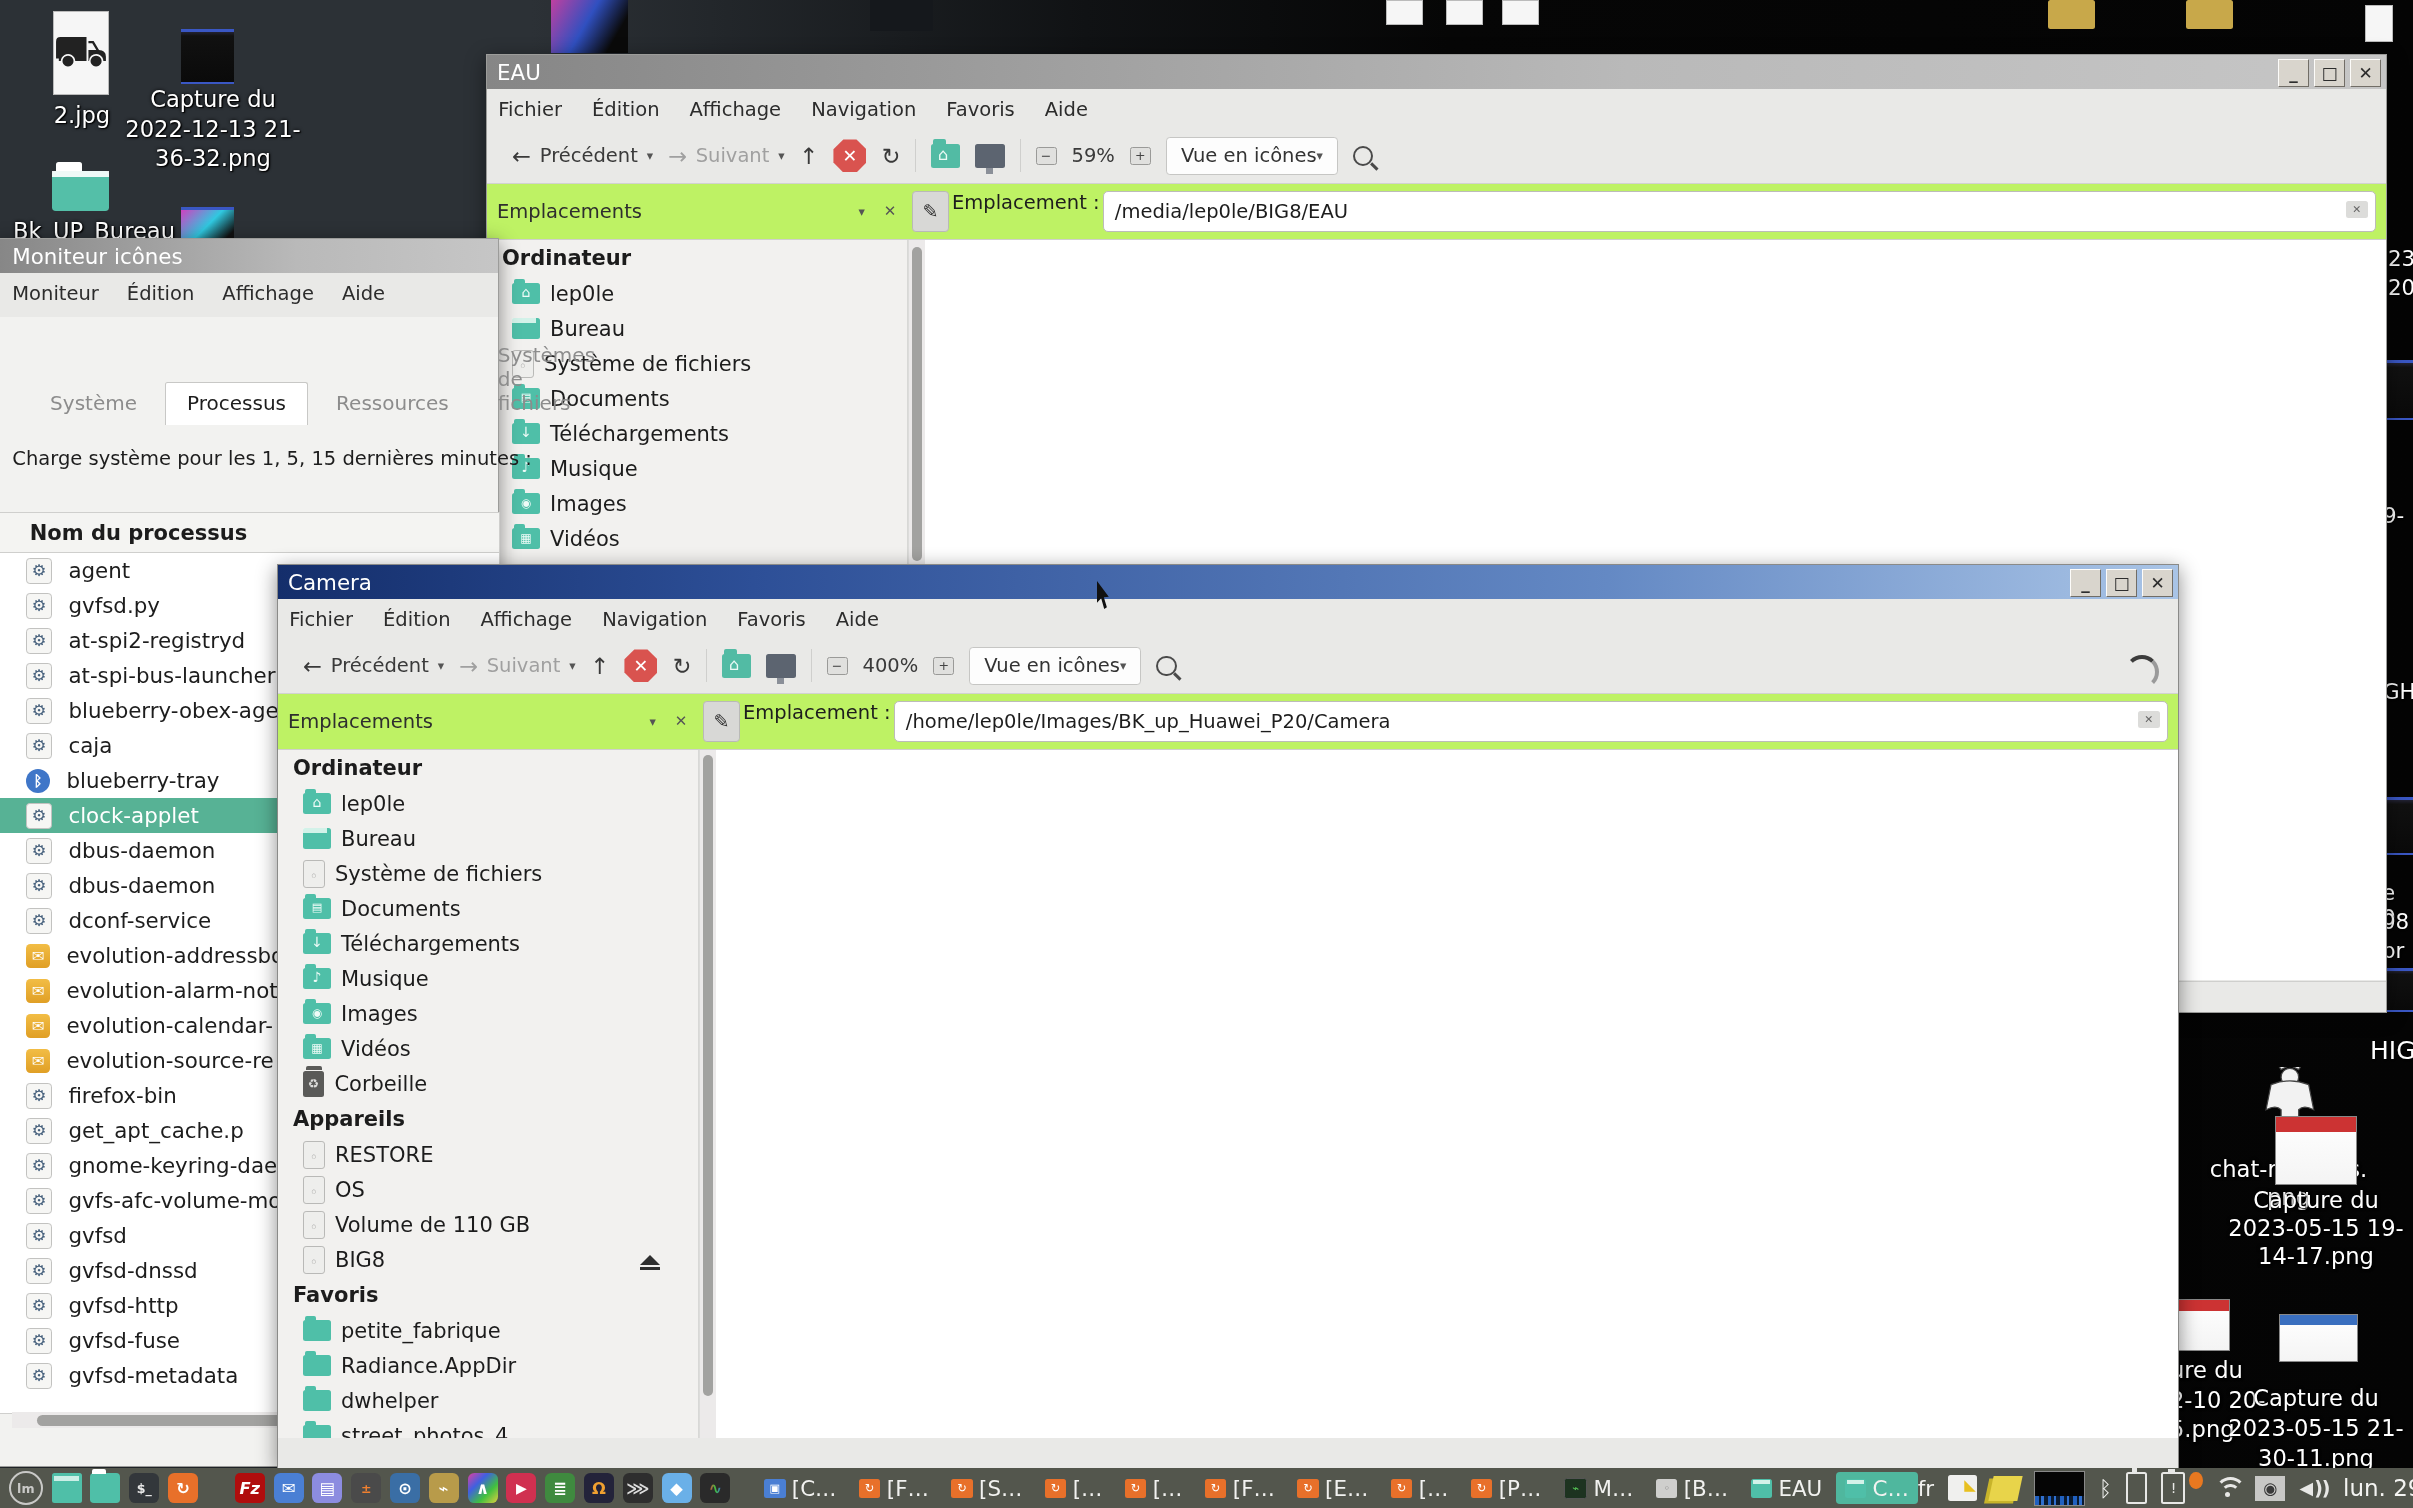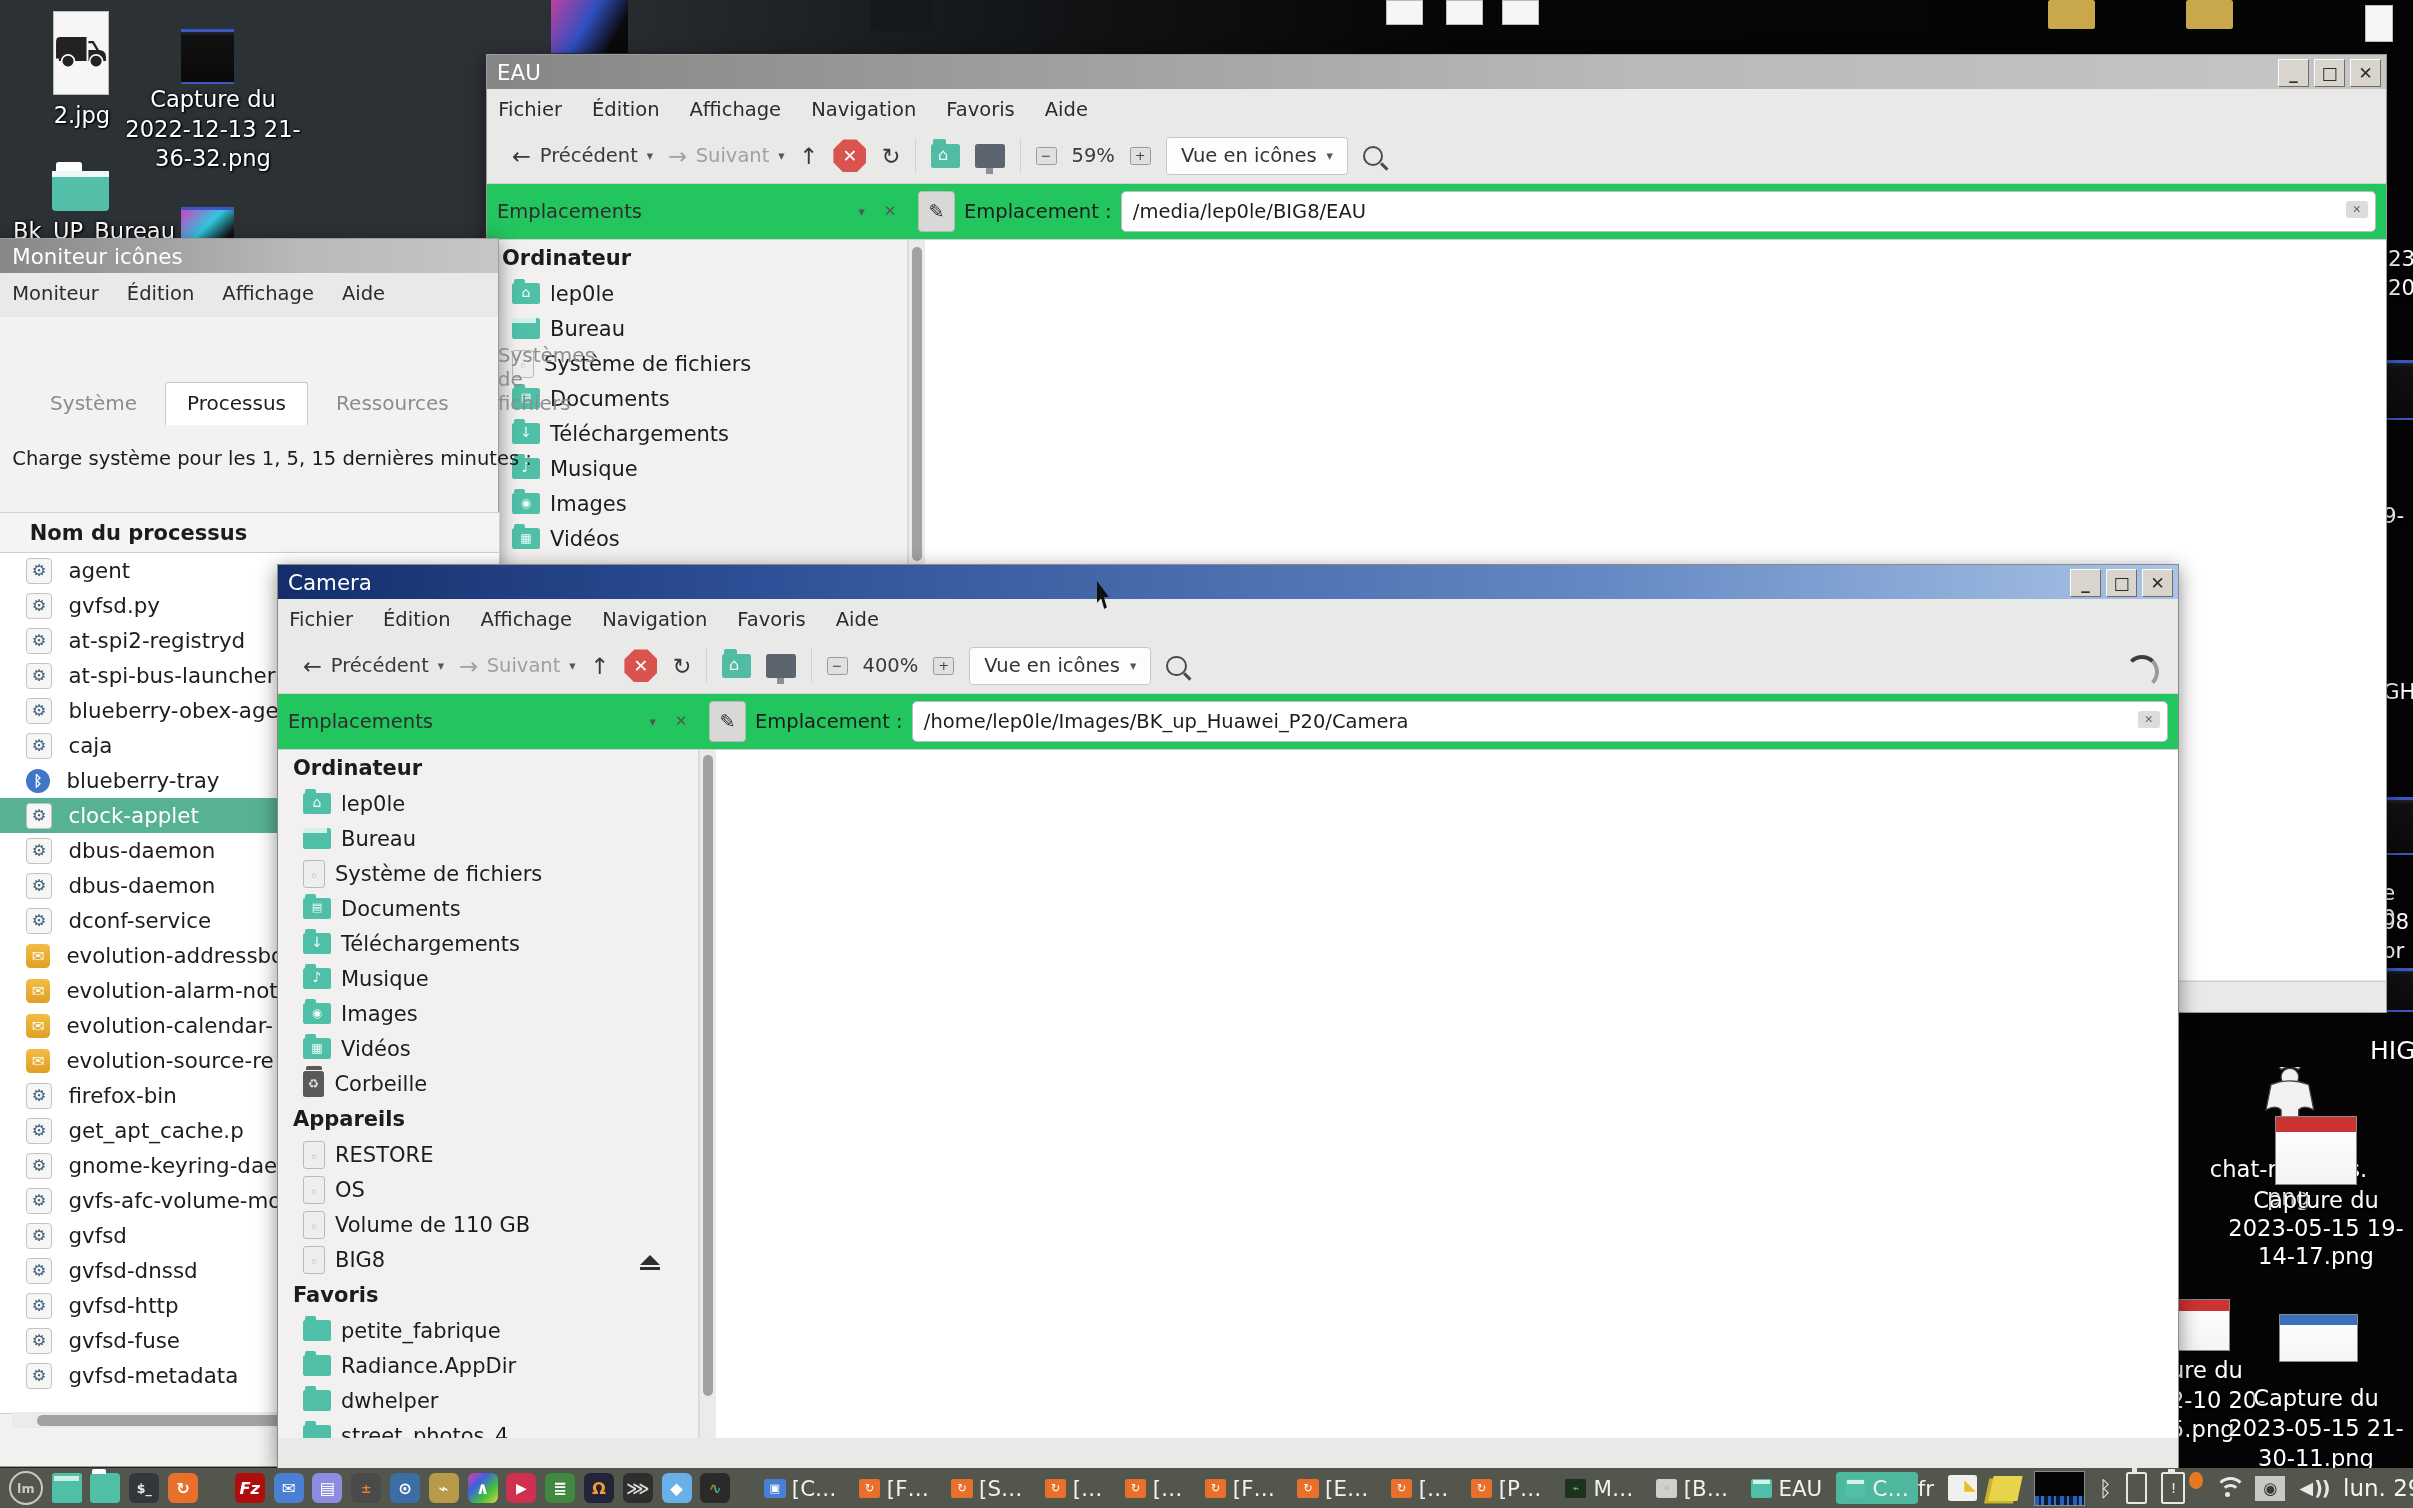--- a/index.html
+++ b/index.html
@@ -40,25 +40,25 @@
   .stop{width:33px;height:33px;background:#d9534f;color:#fff;display:flex;align-items:center;justify-content:center;
         font-size:17.6px;font-weight:bold;clip-path:polygon(30% 0,70% 0,100% 30%,100% 70%,70% 100%,30% 100%,0 70%,0 30%);}
   .homefolder{width:29px;height:24px;background:#52bba4;border-radius:2.5px;position:relative;}
   .homefolder::before{content:"";position:absolute;top:-5px;left:2.5px;width:12.6px;height:5px;background:#52bba4;border-radius:1.9px 1.9px 0 0;}
   .homefolder::after{content:"⌂";color:#eafaf5;font-size:16.3px;position:absolute;left:7px;top:1.3px;}
   .monico{width:30px;height:24px;background:#5c6470;border-radius:2.5px;position:relative;}
   .monico::after{content:"";position:absolute;left:11.3px;bottom:-6.3px;width:6.3px;height:6.3px;background:#8a8f98;}
   .zoombox{width:19px;height:16.3px;border:1.3px solid #9a9a98;border-radius:2.5px;background:#e0e0de;
            display:flex;align-items:center;justify-content:center;font-size:12.6px;color:#444;}
   .viewbtn{background:#fdfdfd;border:1.3px solid #c6c6c4;border-radius:3.8px;padding:6.3px 14px;font-size:19.5px;color:#333;
-           display:flex;align-items:center;gap:10px;}
+           display:flex;align-items:center;gap:0;}
   .mag{width:16.3px;height:16.3px;border:2.5px solid #4a4a4a;border-radius:50%;position:relative;}
   .mag::after{content:"";position:absolute;width:8.8px;height:2.5px;background:#4a4a4a;transform:rotate(45deg);right:-7.5px;bottom:-3.8px;}
   .spinner{width:26.4px;height:26.4px;border:4.4px solid transparent;border-top-color:#3c3c3c;border-right-color:#9a9a9a;border-radius:50%;}
-  .locrow{display:flex;align-items:center;background:#22c55e;border-bottom:0.6px solid #cfcfcd;padding:6.3px 10px 7.5px 10px;gap:9px;}
+  .locrow{display:flex;background:#bef264;border-bottom:0.6px solid #cfcfcd;padding:6.3px 10px 7.5px 10px;gap:3px;}
   .sideheader{display:flex;align-items:center;font-size:19.5px;color:#2e2e2e;gap:19px;}
   .pencilbtn{width:35px;height:39px;background:#d8d8d6;border:1.3px solid #b9b9b7;border-radius:3.8px;
              display:flex;align-items:center;justify-content:center;font-size:19px;color:#333;}
   .locinput{flex:1;height:39px;background:#fff;border:1.3px solid #bcbcba;border-radius:5px;display:flex;align-items:center;
             padding:0 11.3px;font-size:19.5px;color:#1d1d1d;position:relative;}
   .clearloc{position:absolute;right:7.5px;top:8.8px;width:21.4px;height:17.6px;background:#dcdcda;border-radius:2.5px;
             display:flex;align-items:center;justify-content:center;font-size:10.7px;color:#666;}
   .body2{display:flex;position:relative;}
   .caja-side{background:#f2f1ef;overflow:hidden;position:relative;border-right:0.6px solid #d8d8d6;}
   .srow{height:35px;display:flex;align-items:center;padding-left:25px;gap:10px;font-size:21px;color:#1c1c1c;position:relative;}

